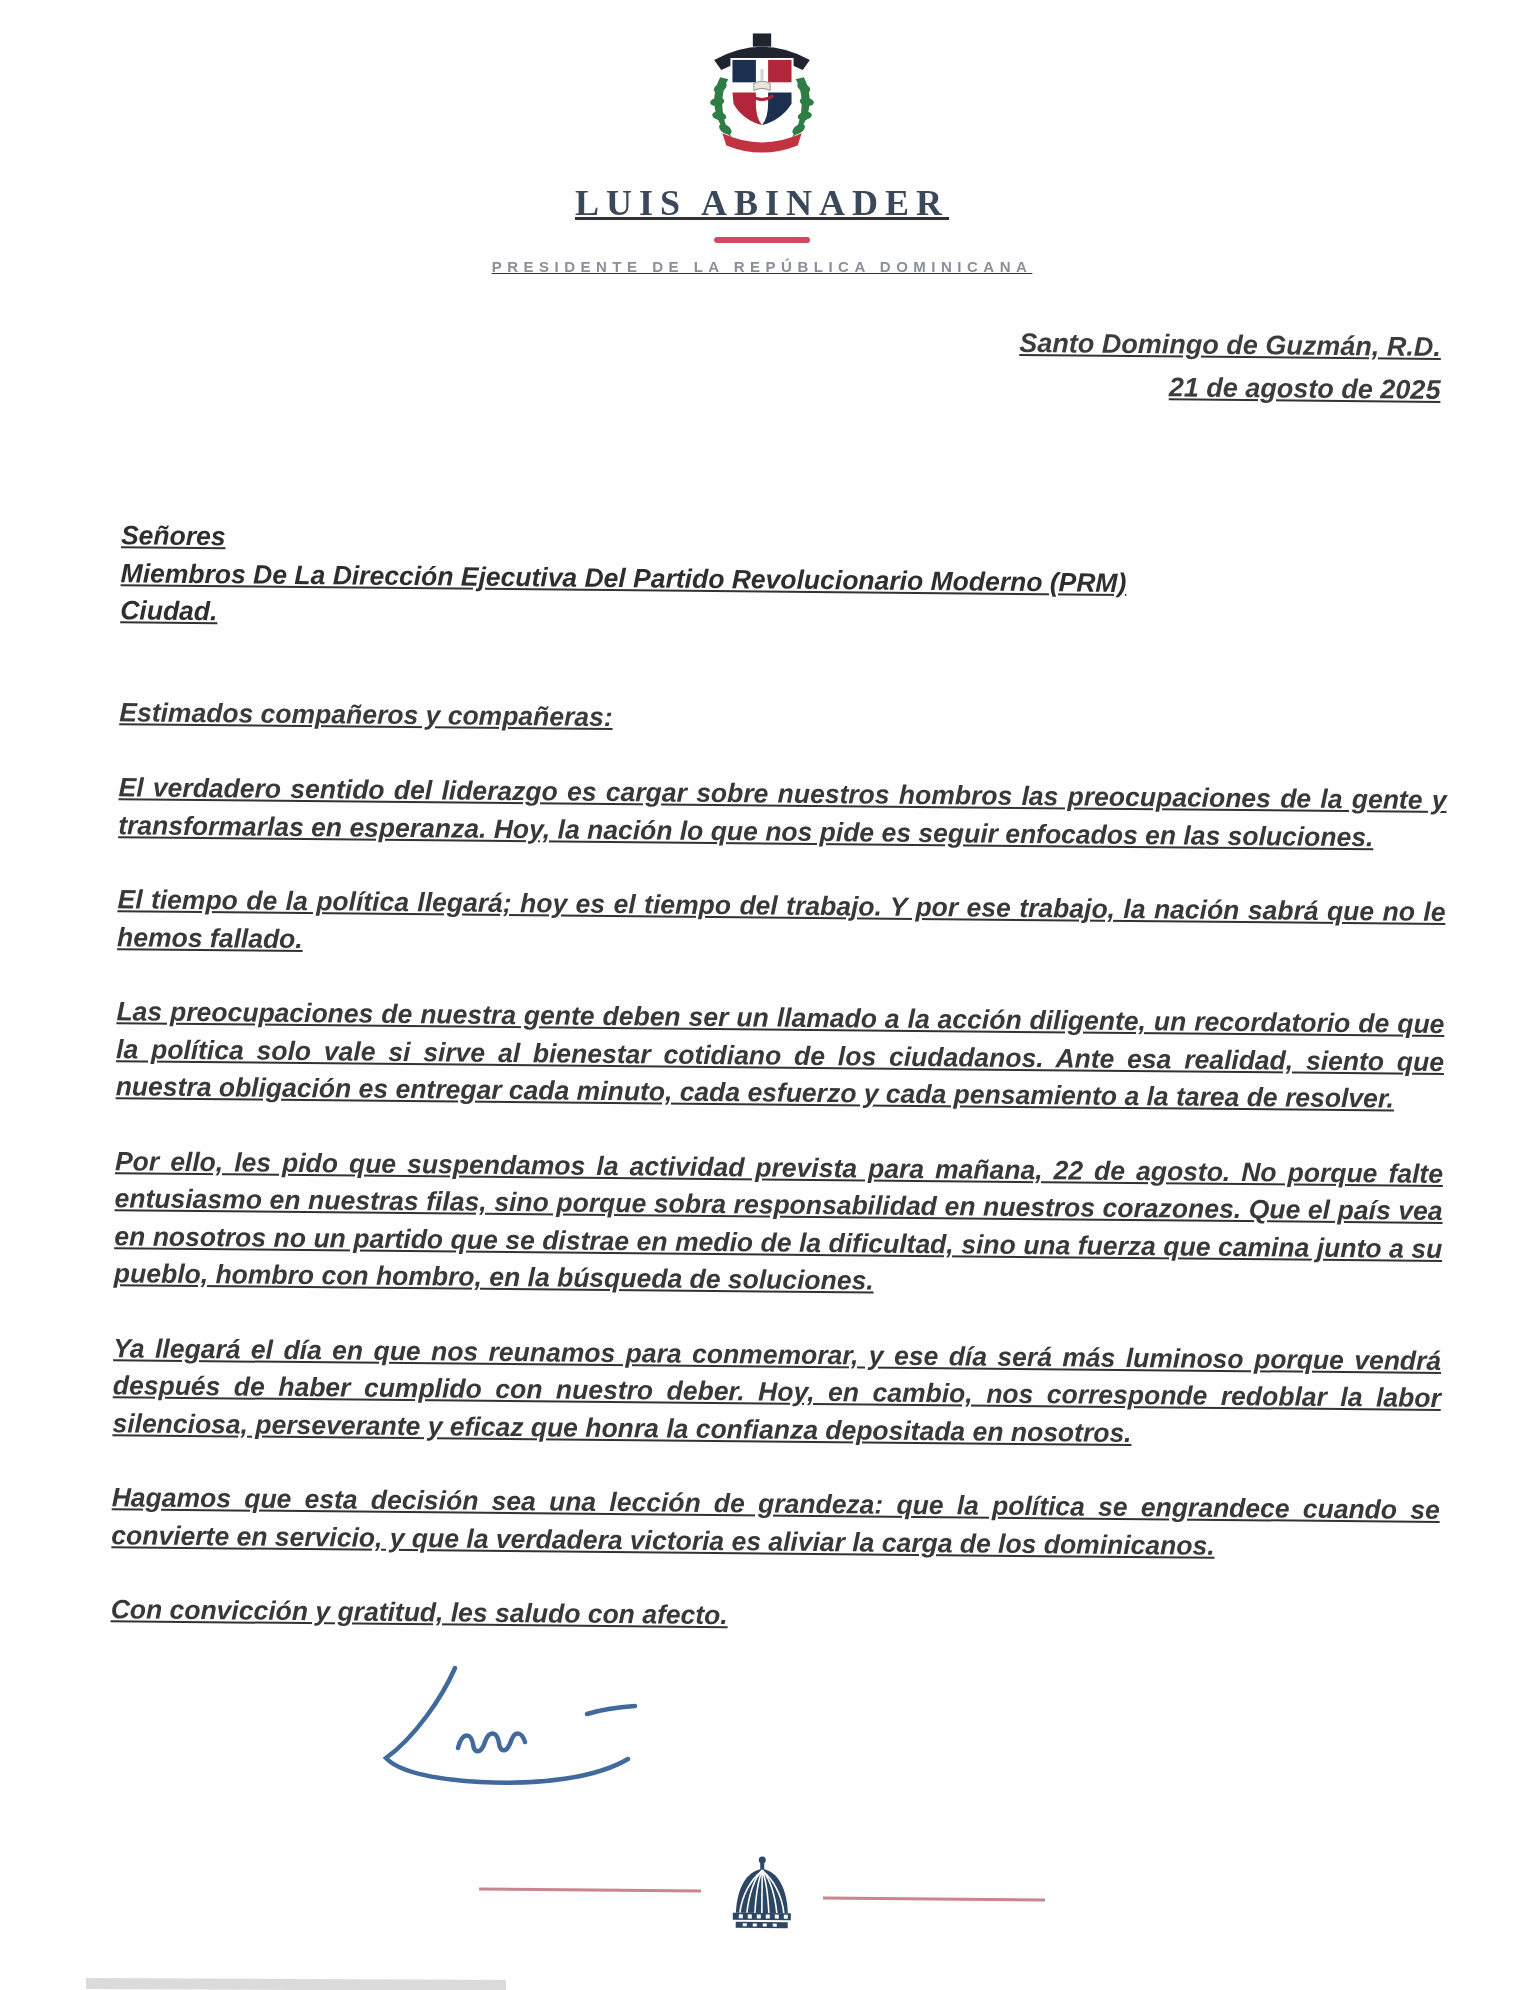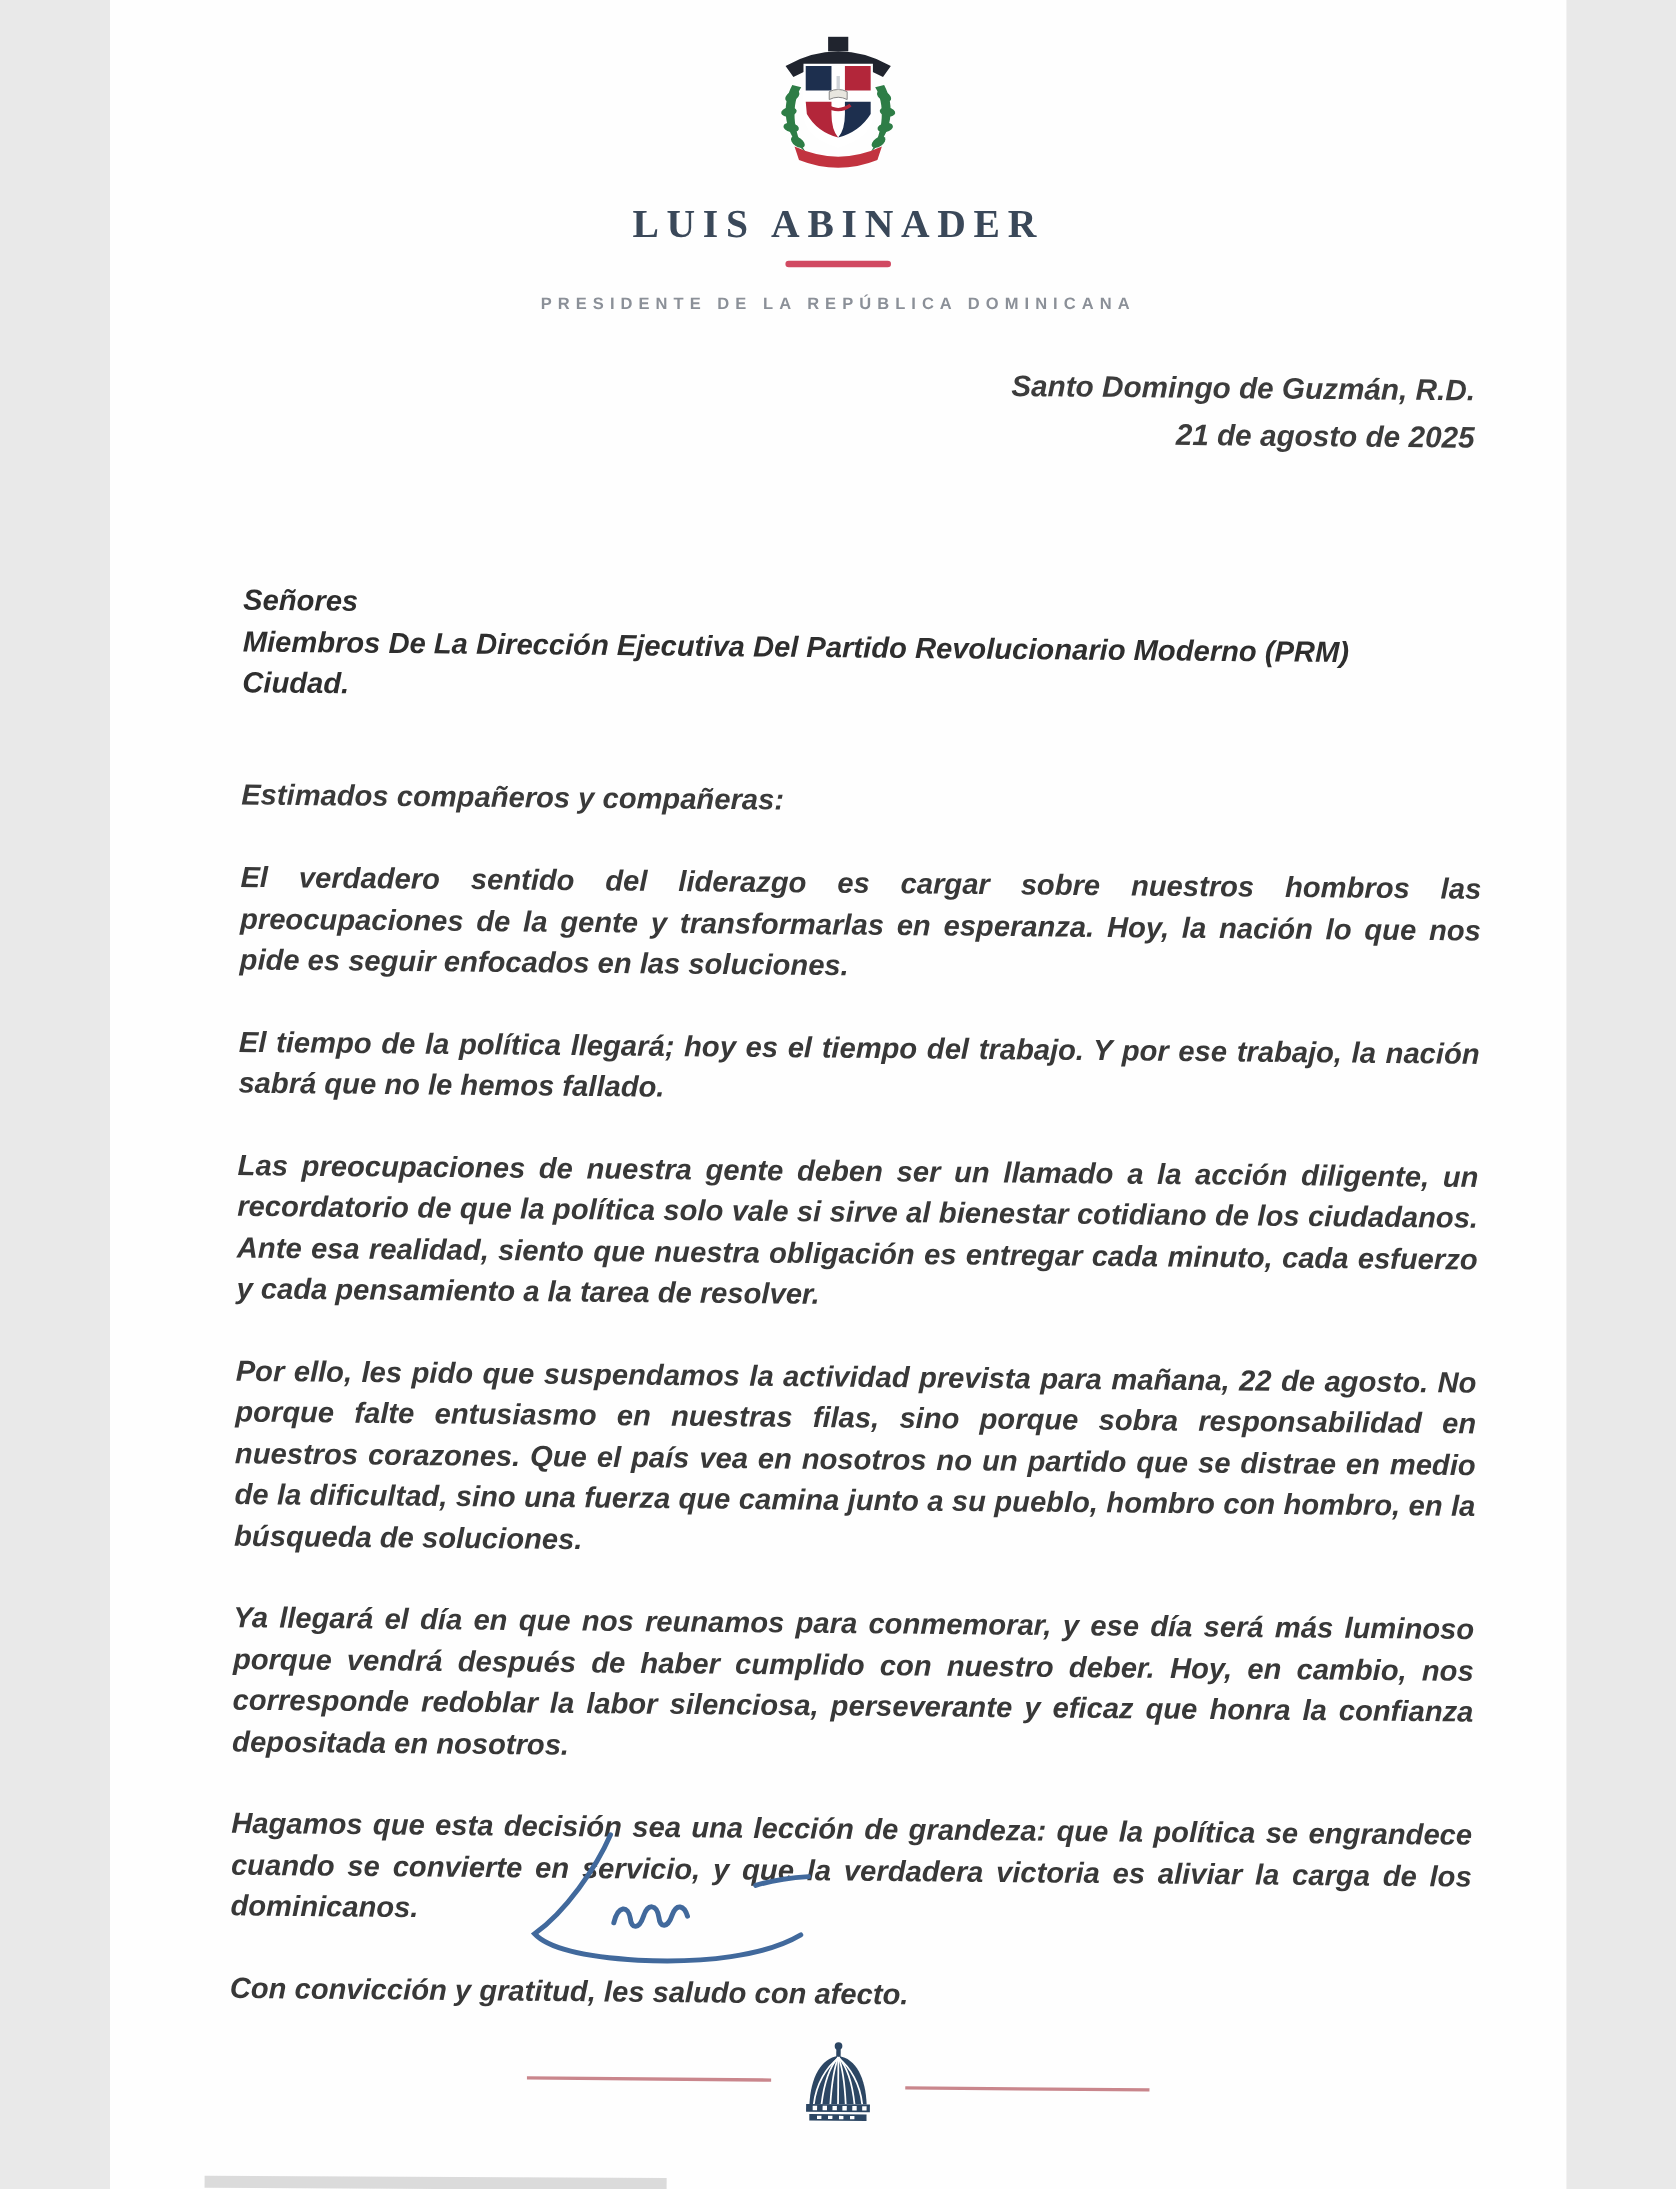--- a/index.html
+++ b/index.html
@@ -1,42 +1,43 @@
 <!DOCTYPE html>
 <html><head>
 <meta charset="utf-8">
 <style>
   html,body{margin:0;padding:0;background:#e9e9e9;}
   .page{
     position:relative;
-    width:1324px;height:1990px;
+    width:1524px;height:1990px;
     margin:0 auto;
     background:#fefefe;
     overflow:hidden;
     font-family:"Liberation Sans",sans-serif;
     color:#333;
+    text-decoration:underline;
   }
   
   .letterhead{ text-align:center; padding-top:28px; }
   .coat{ display:block; margin:0 auto; }
   .lh-name{
     margin-top:26px;
     font-family:"Liberation Serif",serif;
     font-weight:bold;
     font-size:36px;
     letter-spacing:7px;
     color:#3a4859;
   }
   .lh-rule{
     width:96px;height:6px;border-radius:3px;
     background:#d14a62;
     margin:13px auto 0 auto;
   }
   .lh-title{
-    margin-top:25px;
+    margin-top:15px;
     font-size:15px;
     font-weight:bold;
     letter-spacing:5.5px;
     color:#8b9098;
   }
   
   .scan{ transform:rotate(0.55deg); transform-origin:90px 330px; }
   .dateline{
     margin-top:38px;
     padding-right:86px;

